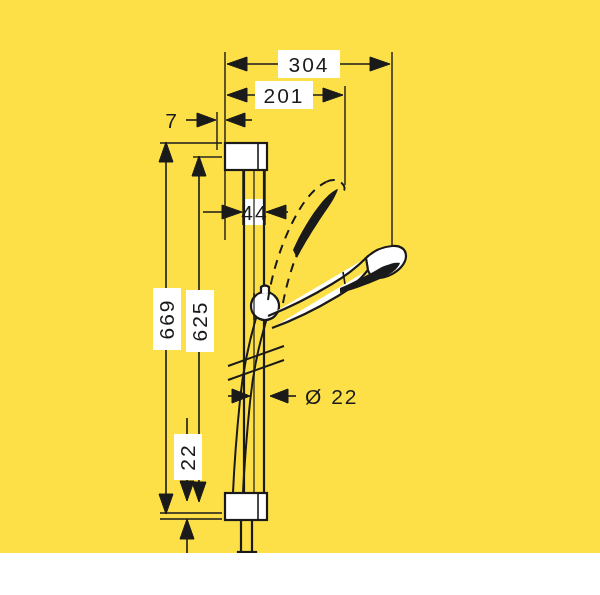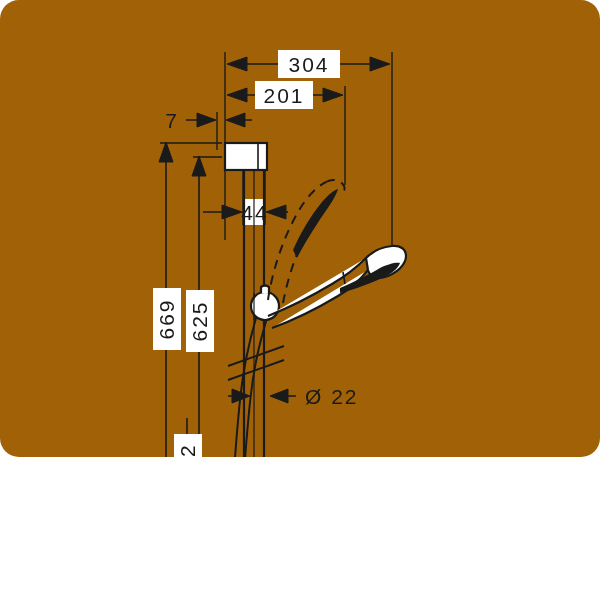--- a/index.html
+++ b/index.html
@@ -3,25 +3,24 @@
 <meta charset="utf-8">
 <style>
   html, body {
     margin: 0;
     padding: 0;
     background: #ffffff;
   }
   #page {
     position: relative;
     width: 600px;
-    height: 457px;
-    background: #a16207;
+    height: 553px;
+    background: #fde047;
     overflow: hidden;
     font-family: "Liberation Sans", sans-serif;
-    border-radius: 19px;
   }
   #drawing {
     position: absolute;
     left: 0;
     top: 0;
     width: 600px;
     height: 595px;
   }
   .dimtext {
     font-family: "Liberation Sans", sans-serif;

